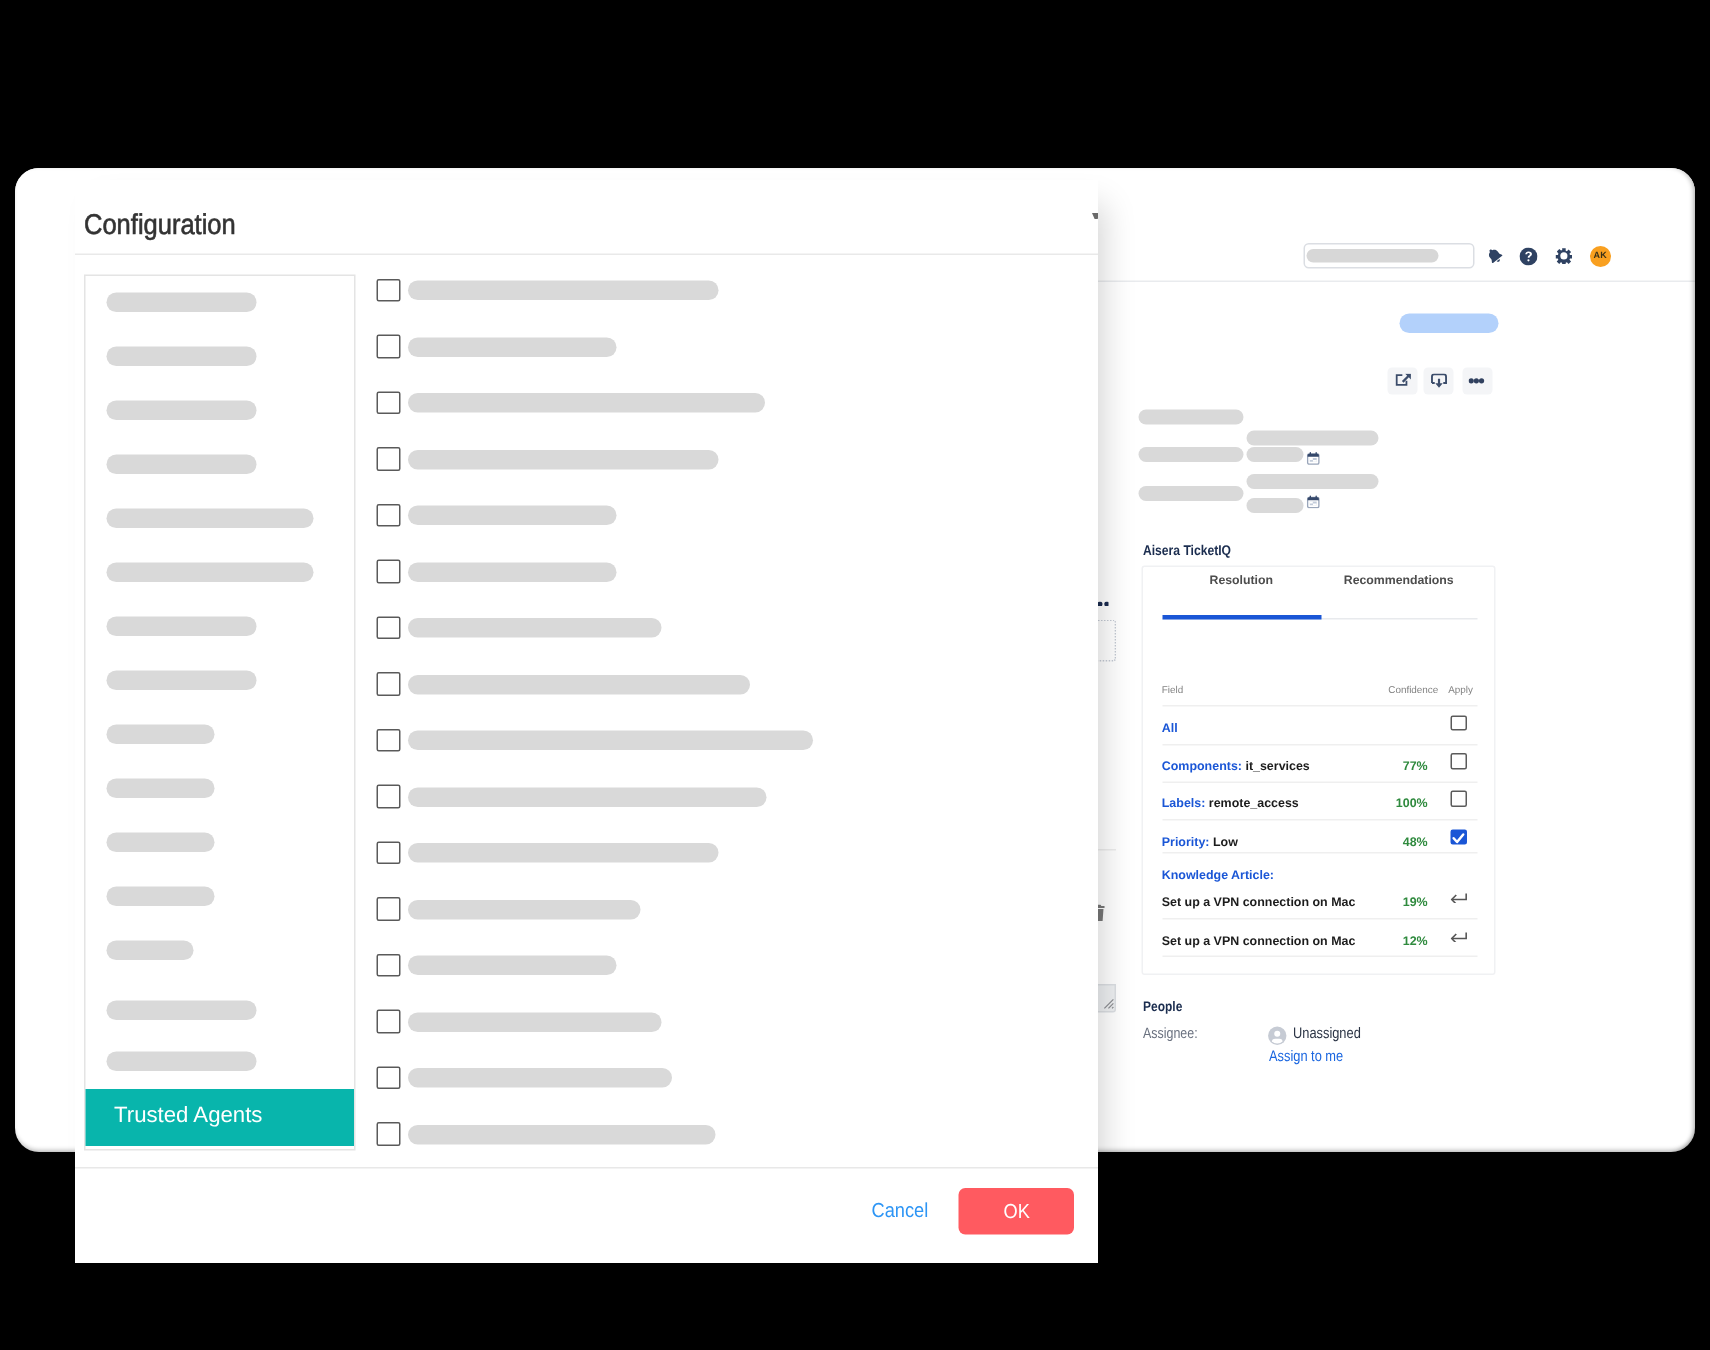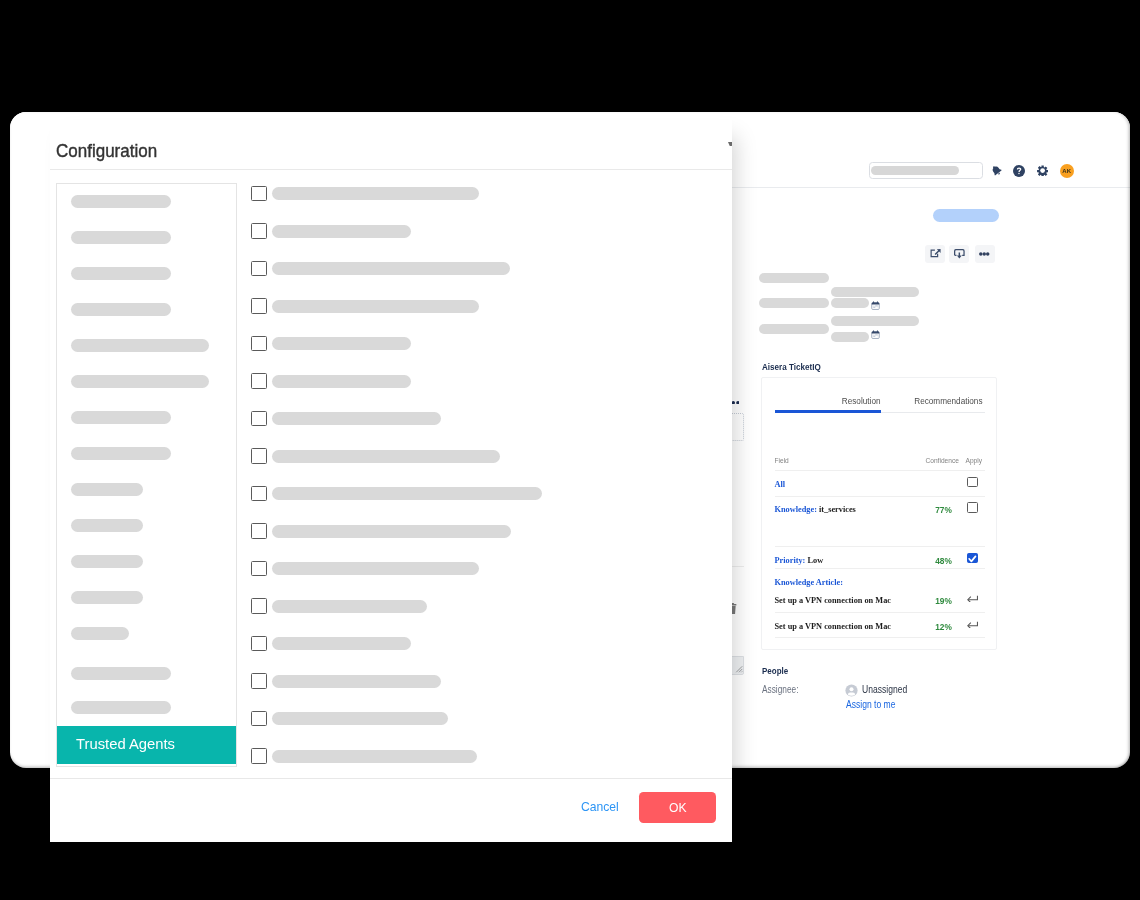--- a/index.html
+++ b/index.html
@@ -54,29 +54,29 @@
   svg{ display:block; }
 
   .ticketiq-title{
     position:absolute; left:761.7px; top:361.3px; font-size:9.4px; font-weight:700; color:#1b2d4f;
     transform:scaleX(.862); transform-origin:0 0;
   }
   .tiq-card{
     position:absolute; left:761px; top:377px; width:236px; height:273px;
     border:1px solid #f0f1f3; border-radius:2px; background:#fff;
   }
-  .tab{ position:absolute; top:19px; font-size:8.2px; color:#4d4d4d; text-align:right; }
+  .tab{ position:absolute; top:4px; font-size:8.2px; color:#4d4d4d; text-align:center;font-weight:bold; }
   .tab-underline{ position:absolute; left:12.5px; top:33.5px; width:210px; height:1px; background:#e8eaed; }
   .tab-underline-active{ position:absolute; left:12.5px; top:32.3px; width:106px; height:2.7px; background:#1a56d6; }
 
   .tiq-hint{ position:absolute; left:12.5px; top:41.5px; width:214px; font-size:8.1px; line-height:14.6px; color:#565656; }
 
   .tiq-thead{ position:absolute; left:12.5px; top:79px; width:210px; height:14px; font-size:6.6px; color:#838383; }
   .tiq-row{ position:absolute; left:12.5px; width:210px; height:25px; border-top:1px solid #efefef; font-size:8.3px; }
-  .tiq-row .f{ position:absolute; left:0; top:8.5px; white-space:nowrap;font-family:Liberation Serif, serif; }
+  .tiq-row .f{ position:absolute; left:0; top:8.5px; white-space:nowrap; }
   .tiq-row .c{ position:absolute; left:145px; top:8.5px; width:32.3px; text-align:right; color:#2f8a3e; font-weight:700; font-size:8.3px;}
   .tiq-row .a{ position:absolute; left:192.9px; top:5.5px; }
   .tiq-row .a svg{ margin-left:-.5px; margin-top:2.3px; }
   .lbl-blue{ color:#1a56d6; font-weight:700; }
   .val-dark{ color:#1c1c1c; font-weight:700; }
 
   .cbox{ display:inline-block; width:10.5px; height:10.5px; border:1.3px solid #5b5b5b; border-radius:1.5px; background:#fff; }
   .cbox.checked{ background:#1a56d6; border-color:#1a56d6; position:relative; }
 
   .people-title{ position:absolute; left:761.9px; top:666.3px; font-size:9.2px; font-weight:700; color:#1b2d4f; transform:scaleX(.87); transform-origin:0 0; }
@@ -244,22 +244,27 @@
       <span style="position:absolute;left:151px;top:0">Confidence</span>
       <span style="position:absolute;left:191px;top:0">Apply</span>
     </div>
 
     <div class="tiq-row" style="top:92.3px">
       <span class="f lbl-blue">All</span>
       <span class="c"></span>
       <span class="a"><span class="cbox"></span></span>
     </div>
     <div class="tiq-row" style="top:117.9px">
-      <span class="f"><span class="lbl-blue">Knowledge:</span> <span class="val-dark">it_services</span></span>
+      <span class="f"><span class="lbl-blue">Components:</span> <span class="val-dark">it_services</span></span>
       <span class="c">77%</span>
+      <span class="a"><span class="cbox"></span></span>
+    </div>
+    <div class="tiq-row" style="top:142.5px">
+      <span class="f"><span class="lbl-blue">Labels:</span> <span class="val-dark">remote_access</span></span>
+      <span class="c">100%</span>
       <span class="a"><span class="cbox"></span></span>
     </div>
     <div class="tiq-row" style="top:168px">
       <span class="f"><span class="lbl-blue">Priority:</span> <span class="val-dark">Low</span></span>
       <span class="c">48%</span>
       <span class="a"><span class="cbox checked">
         <svg viewBox="0 0 12 12" width="10.5" height="10.5" style="position:absolute;left:-1.3px;top:-1.45px">
                 <path d="M2.4 5.5l2.6 2.9 4.7-5.7" fill="none" stroke="#fff" stroke-width="1.9" stroke-linecap="round" stroke-linejoin="round"></path>
               </svg>
       </span></span>

